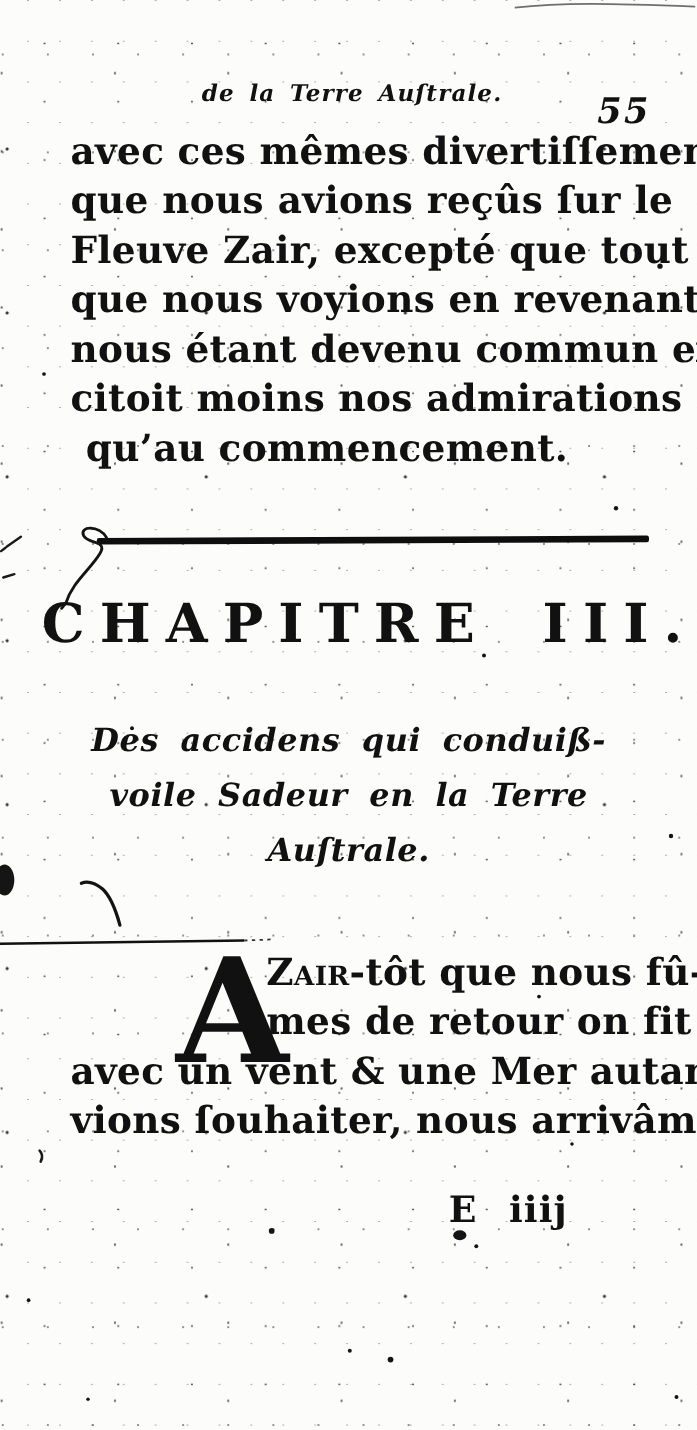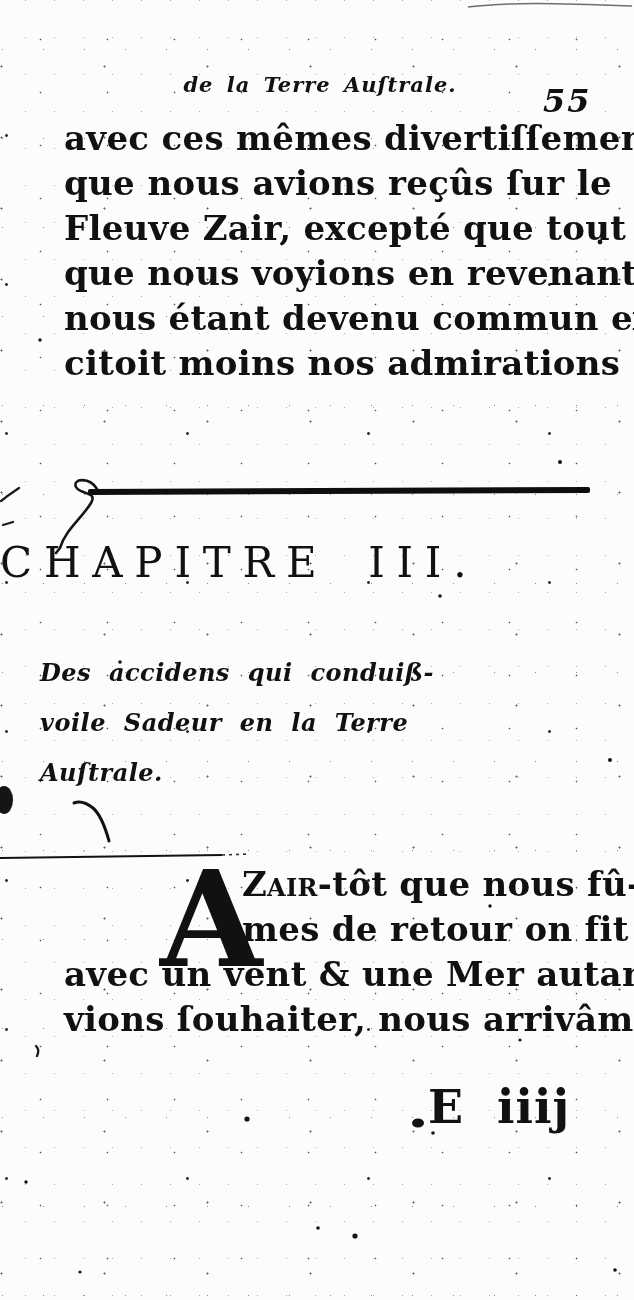--- a/index.html
+++ b/index.html
@@ -37,60 +37,61 @@
     letter-spacing:0.3px;
   }
   .para1 .line{ text-align:justify; text-align-last:justify; white-space:nowrap;}
   .para1 .line.last{ text-align-last:left; padding-left:14px;}
   .divider{
     position:absolute;top:488px;left:88px;width:502px;height:6px;
     background:#0e0e0e;transform:rotate(-0.25deg);border-radius:2px;
   }
   .chapter-heading{
     position:absolute;top:538px;left:0;width:634px;
-    text-align:left;
-    font-size:42px;font-weight:400;letter-spacing:0.28em;word-spacing:0.35em;
+    text-align:right;
+    font-size:49px;font-weight:700;letter-spacing:0.28em;word-spacing:0.35em;
   }
   .subtitle{
     position:absolute;top:648px;left:40px;width:554px;
-    text-align:left;font-style:italic;font-weight:700;
-    font-size:24px;line-height:50px;word-spacing:9px;letter-spacing:0.5px;
+    text-align:center;font-style:italic;font-weight:700;
+    font-size:29px;line-height:50px;word-spacing:9px;letter-spacing:0.5px;
   }
   .para2{
     position:absolute;top:862px;left:64px;width:548px;
     font-size:34px;font-weight:700;line-height:45px;letter-spacing:0.3px;
   }
   .para2 .line{ text-align:justify;text-align-last:justify;white-space:nowrap;}
   .para2 .line.ind{ margin-left:178px;}
   .drop-cap{
     position:absolute;left:96px;top:-8px;
     font-size:132px;line-height:1;font-weight:700;
   }
   .sc{ font-variant:small-caps; }
   .signature-mark{
-    position:absolute;top:1080px;left:428px;
-    font-size:46px;font-weight:700;word-spacing:16px;letter-spacing:1px;
+    position:absolute;top:1080px;left:408px;
+    font-size:33px;font-weight:700;word-spacing:16px;letter-spacing:1px;
   }
   .marks{ position:absolute;top:0;left:0;pointer-events:none; }
 </style>
 </head>
 <body>
 
 <div class="page">
 
   <div class="running-header">de la Terre Auſtrale.</div>
   <div class="page-number">55</div>
 
   <div class="para1">
     <div class="line">avec ces mêmes divertiſſemens</div>
     <div class="line">que nous avions reçûs ſur le</div>
     <div class="line">Fleuve Zair, excepté que tout ce</div>
     <div class="line">que nous voyions en revenant</div>
     <div class="line">nous étant devenu commun ex-</div>
     <div class="line">citoit moins nos admirations</div>
+    <div class="line last">qu’au commencement.</div>
   </div>
 
   <div class="divider"></div>
 
   <div class="chapter-heading">CHAPITRE III.</div>
 
   <div class="subtitle">
     <div>Des accidens qui conduiß-</div>
     <div>voile Sadeur en la Terre</div>
     <div>Auſtrale.</div>

